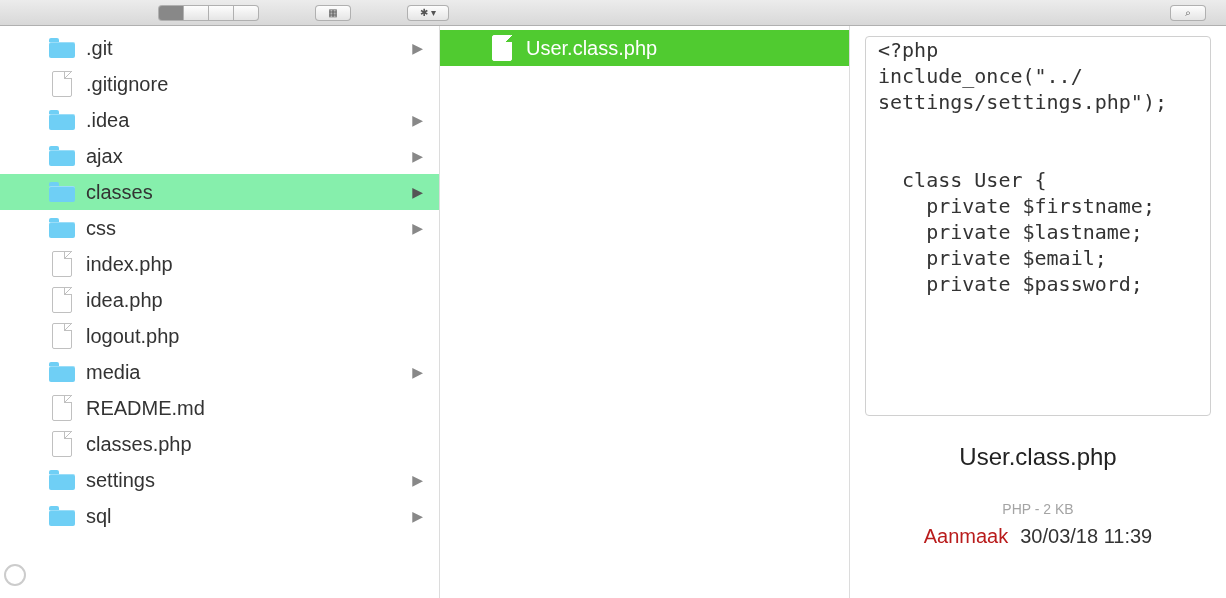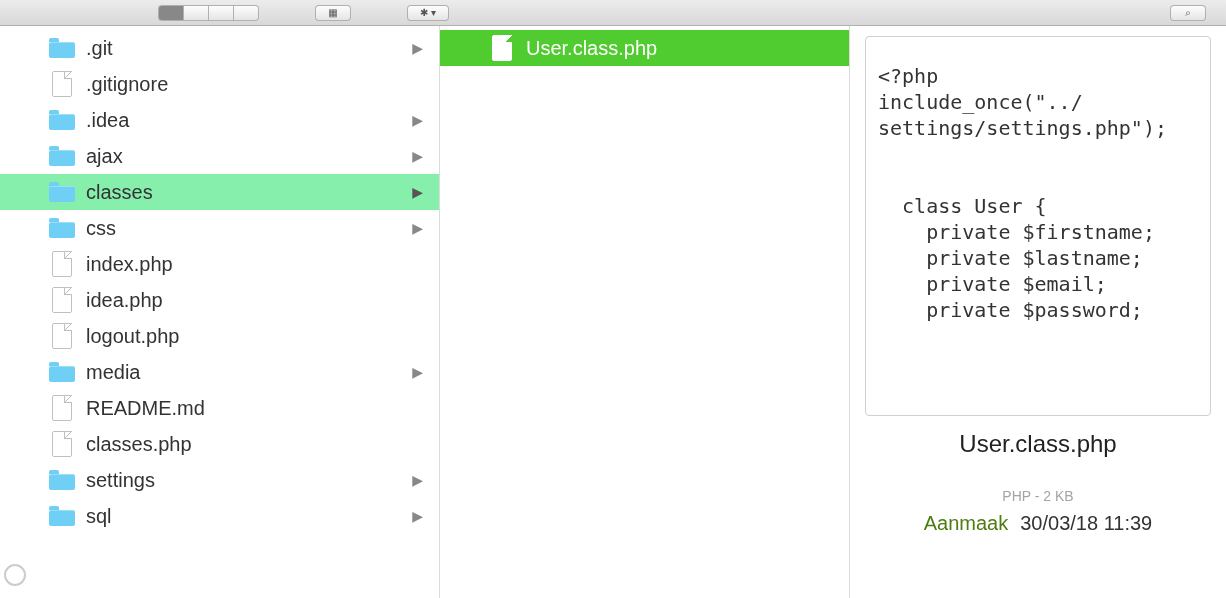--- a/index.html
+++ b/index.html
@@ -145,50 +145,50 @@
       margin-right: 6px;
       color: #888;
       font-size: 14px;
     }
     .row.selected-gray .chevron {
       color: #555;
     }
     .preview-box {
       border: 1px solid #d0d0d0;
       border-radius: 4px;
-      padding: 26px 12px;
+      padding: 0 12px;
       font-family: "SF Mono", Menlo, Monaco, Consolas, monospace;
       font-size: 20px;
       line-height: 1.3;
       color: #333;
       height: 380px;
       overflow: hidden;
       white-space: pre;
-      margin-bottom: 14px;
+      margin-bottom: 27px;
     }
     .preview-title {
       text-align: center;
       font-size: 24px;
       color: #222;
       margin-bottom: 30px;
     }
     .preview-meta {
       text-align: center;
       font-size: 14px;
       color: #a4a4a4;
       margin-bottom: 8px;
     }
     .preview-date-row {
       display: flex;
       justify-content: center;
       gap: 12px;
       font-size: 20px;
     }
     .preview-date-label {
-      color: #4d7c0f;
+      color: #b91c1c;
       text-align: right;
     }
     .preview-date-value {
       color: #333;
     }
     .scroll-ring {
       position: absolute;
       left: 4px;
       bottom: 12px;
       width: 22px;

